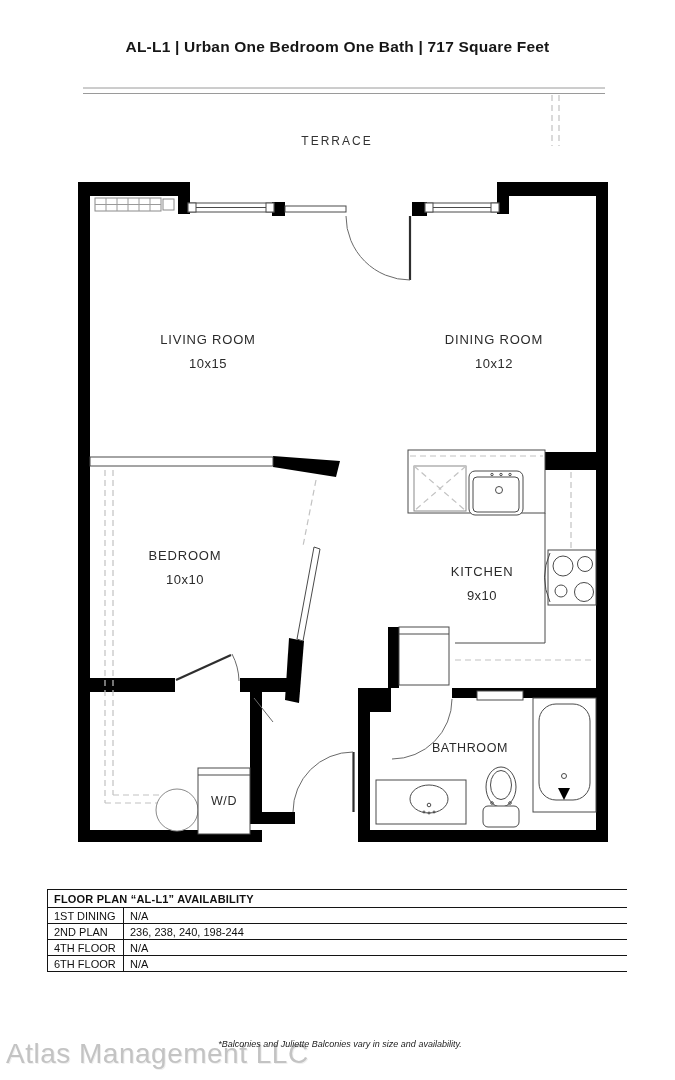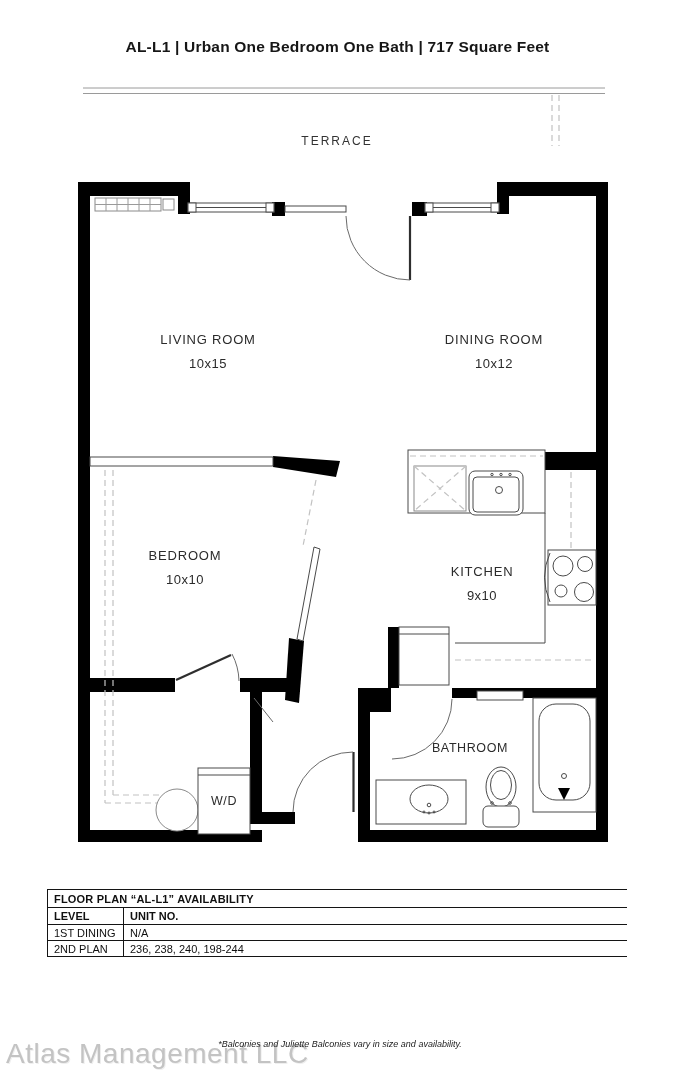--- a/index.html
+++ b/index.html
@@ -225,30 +225,34 @@
   <table id="availability">
     <colgroup>
         <col class="c1">
         <col>
       </colgroup>
     <tbody>
         <tr>
       <td class="t-title" colspan="2">FLOOR PLAN “AL-L1” AVAILABILITY</td>
     </tr>
     <tr>
-      <td class="t-head">LEVEL</td>
-      <td class="t-head">UNIT NO.</td>
-    </tr>
-    <tr>
       <td class="t-cell">1ST DINING</td>
       <td class="t-cell">N/A</td>
     </tr>
     <tr>
       <td class="t-cell">2ND PLAN</td>
       <td class="t-cell">236, 238, 240, 198-244</td>
     </tr>
+    <tr>
+      <td class="t-cell">4TH FLOOR</td>
+      <td class="t-cell">N/A</td>
+    </tr>
+    <tr>
+      <td class="t-cell">6TH FLOOR</td>
+      <td class="t-cell">N/A</td>
+    </tr>
   </tbody>
     </table>
 
   <div id="watermark">Atlas Management LLC</div>
   <div id="footnote">*Balconies and Juliette Balconies vary in size and availability.</div>
 
 </div>
 
 </body></html>

